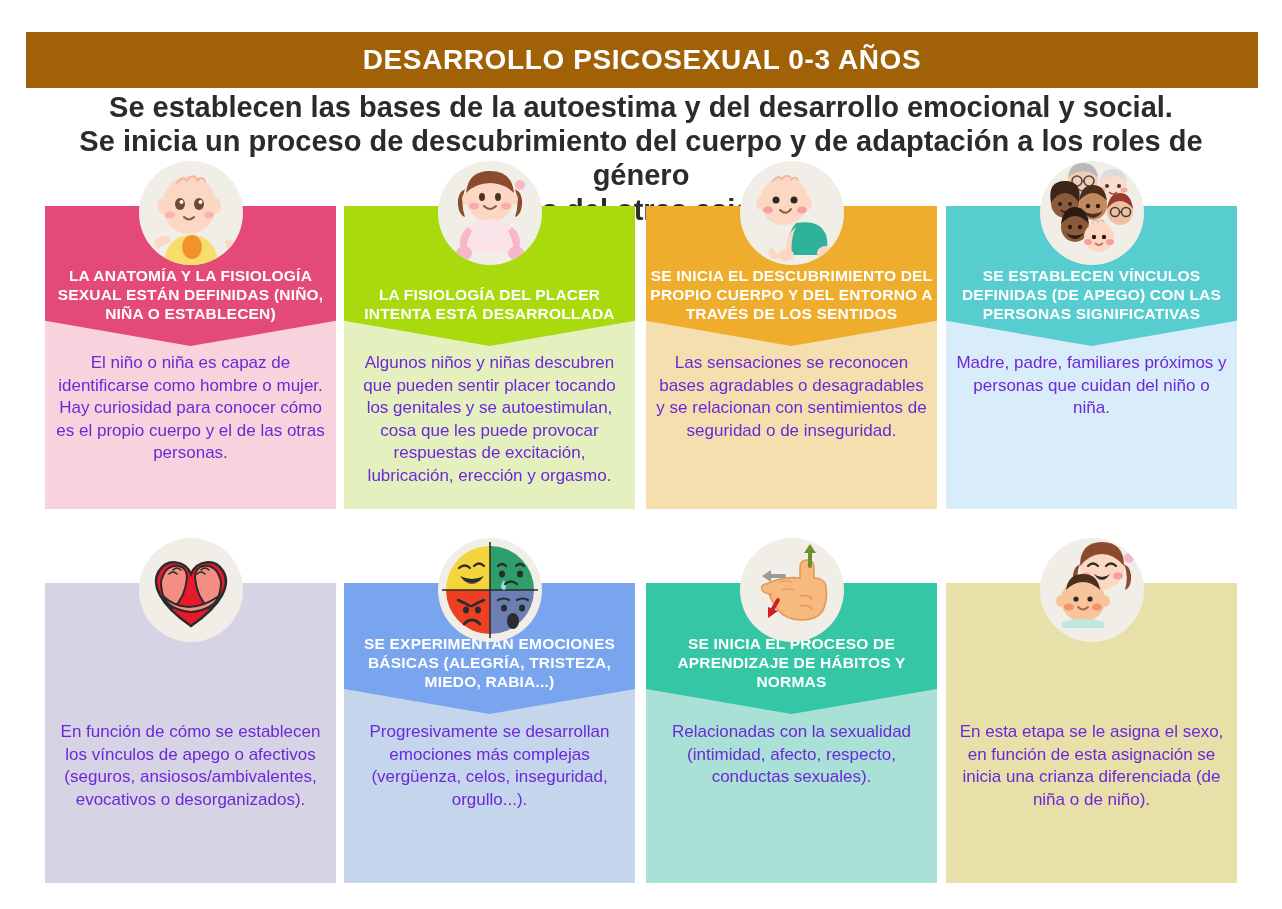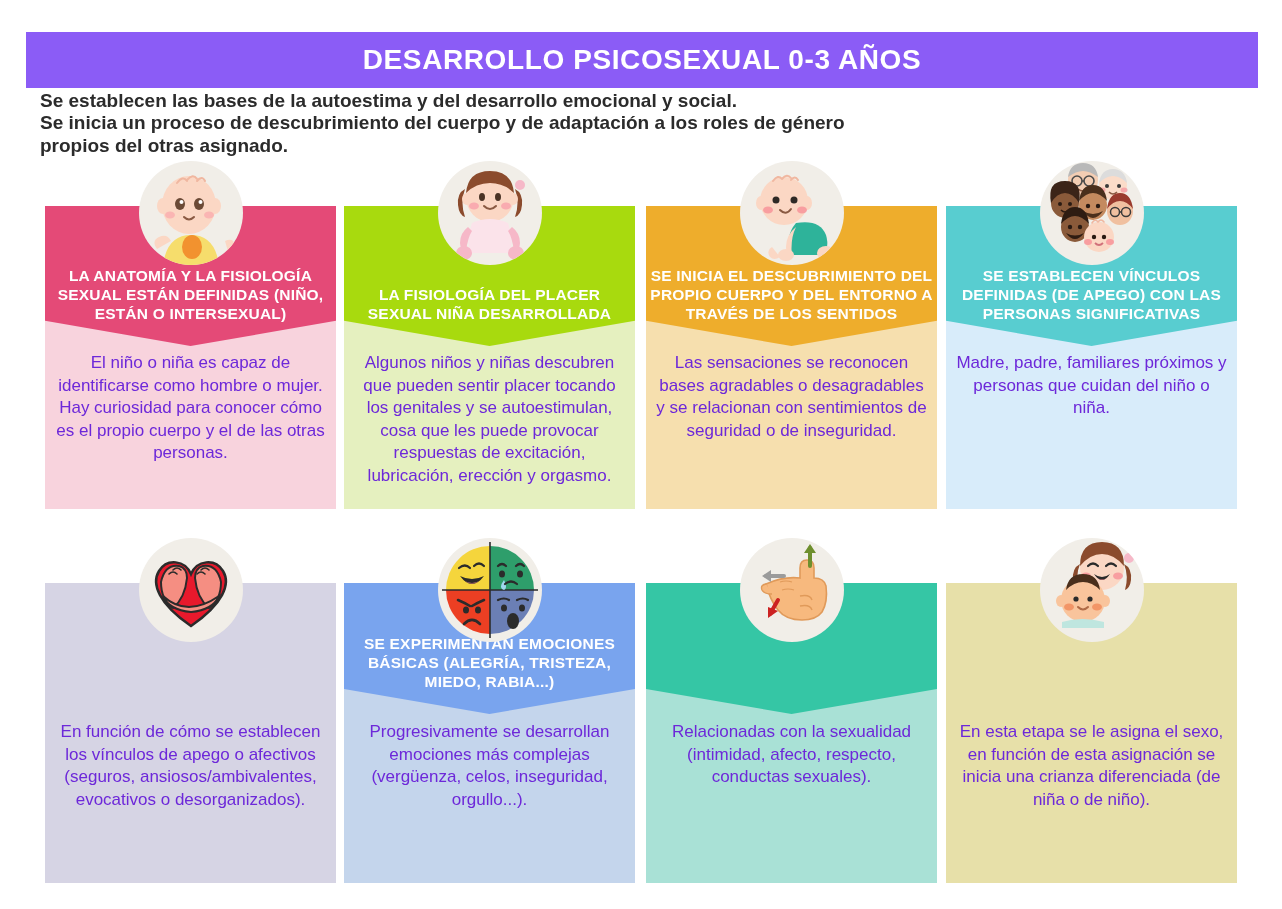--- a/index.html
+++ b/index.html
@@ -26,22 +26,23 @@
     letter-spacing:.6px;
     text-align:center;
     line-height:1;
   }
 
   
   .subtitle{
     position:absolute;
     left:40px; top:90px;
     width:1202px;
+    text-align:center;
     color:#2b2b2b;
-    font-size:19px;
+    font-size:29px;
     font-weight:bold;
     line-height:1.18;
   }
   .subtitle .line{display:block;}
 
   
   .grid{
     position:absolute;
     left:0; top:0; width:1282px; height:909px;
   }
@@ -123,37 +124,37 @@
     transform:translateX(-50%);
     top:-45px;
     overflow:hidden;
     z-index:5;
   }
   .icon-circle svg{ display:block; width:104px; height:104px; }
 </style>
 </head>
 <body>
 
-<div class="title-bar" style="background: #8b5cf6;">
+<div class="title-bar" style="background: #a16207;">
   <div class="title-text" style="color: rgb(255, 255, 255);">DESARROLLO PSICOSEXUAL 0-3 AÑOS</div>
 </div>
 
 <div class="subtitle">
   <span class="line">Se establecen las bases de la autoestima y del desarrollo emocional y social.</span>
   <span class="line">Se inicia un proceso de descubrimiento del cuerpo y de adaptación a los roles de género</span>
   <span class="line">propios del otras asignado.</span>
 </div>
 
 <div class="grid">
 
   <div class="card row1 col1">
     <div class="card-body" style="background: rgb(248, 211, 221);"></div>
     <div class="card-head">
       <div class="card-head-bg" style="background: rgb(228, 74, 119);"></div>
-      <div class="card-head-text">LA ANATOMÍA Y LA FISIOLOGÍA SEXUAL ESTÁN DEFINIDAS (NIÑO, ESTÁN O INTERSEXUAL)</div>
+      <div class="card-head-text">LA ANATOMÍA Y LA FISIOLOGÍA SEXUAL ESTÁN DEFINIDAS (NIÑO, NIÑA O ESTABLECEN)</div>
     </div>
     <div class="card-text">El niño o niña es capaz de identificarse como hombre o mujer. Hay curiosidad para conocer cómo es el propio cuerpo y el de las otras personas.</div>
     <div class="icon-circle">
       <svg viewBox="0 0 104 104">
         <ellipse cx="50" cy="44" rx="27" ry="29" fill="#fbd7c4"></ellipse>
         <path d="M38 22 q6 -8 10 -2 M48 19 q6 -7 10 -1 M58 20 q5 -6 8 0" stroke="#f0b7a0" stroke-width="2" fill="none" stroke-linecap="round"></path>
         <ellipse cx="24" cy="45" rx="6" ry="8" fill="#fbd7c4"></ellipse>
         <ellipse cx="76" cy="45" rx="6" ry="8" fill="#fbd7c4"></ellipse>
         <ellipse cx="41" cy="43" rx="5" ry="6" fill="#6b4a36"></ellipse>
         <circle cx="42.5" cy="41" r="2" fill="#fff"></circle>
@@ -167,21 +168,21 @@
         <path d="M18 88 q-6 -8 2 -12 q8 -4 12 4" fill="#fbd7c4"></path>
         <path d="M86 80 q8 -4 10 4 q2 8 -6 10" fill="#fbd7c4"></path>
       </svg>
     </div>
   </div>
 
   <div class="card row1 col2">
     <div class="card-body" style="background: rgb(229, 240, 191);"></div>
     <div class="card-head">
       <div class="card-head-bg" style="background: rgb(168, 218, 14);"></div>
-      <div class="card-head-text">LA FISIOLOGÍA DEL PLACER SEXUAL NIÑA DESARROLLADA</div>
+      <div class="card-head-text">LA FISIOLOGÍA DEL PLACER INTENTA ESTÁ DESARROLLADA</div>
     </div>
     <div class="card-text">Algunos niños y niñas descubren que pueden sentir placer tocando los genitales y se autoestimulan, cosa que les puede provocar respuestas de excitación, lubricación, erección y orgasmo.</div>
     <div class="icon-circle">
       <svg viewBox="0 0 104 104">
         <ellipse cx="52" cy="36" rx="24" ry="25" fill="#fbd7c4"></ellipse>
         <path d="M28 32 q2 -22 24 -22 q22 0 24 22 q-10 -10 -24 -10 q-14 0 -24 10z" fill="#8b4b2d"></path>
         <path d="M27 28 q-8 4 -7 16 q1 10 7 12 q-5 -14 0 -28z" fill="#8b4b2d"></path>
         <path d="M77 28 q8 4 7 16 q-1 10 -7 12 q5 -14 0 -28z" fill="#8b4b2d"></path>
         <circle cx="82" cy="24" r="5" fill="#f6b8c8"></circle>
         <ellipse cx="29" cy="38" rx="5" ry="6" fill="#fbd7c4"></ellipse>
@@ -336,20 +337,21 @@
         <ellipse cx="84" cy="70" rx="3" ry="3.5" fill="#2b2b2b"></ellipse>
         <ellipse cx="75" cy="83" rx="6" ry="8" fill="#2b2b2b"></ellipse>
       </svg>
     </div>
   </div>
 
   <div class="card row2 col3">
     <div class="card-body" style="background: rgb(169, 225, 214);"></div>
     <div class="card-head">
       <div class="card-head-bg" style="background: rgb(53, 198, 165);"></div>
+      <div class="card-head-text">SE INICIA EL PROCESO DE APRENDIZAJE DE HÁBITOS Y NORMAS</div>
     </div>
     <div class="card-text">Relacionadas con la sexualidad (intimidad, afecto, respecto, conductas sexuales).</div>
     <div class="icon-circle">
       <svg viewBox="0 0 104 104">
         <path d="M26 46 q18 -8 34 -6 l0 -10 q0 -8 7 -8 q7 0 7 8 l0 10 q10 0 12 8 q2 16 -4 26 q-6 8 -20 8 q-16 0 -24 -10 q-8 -10 -12 -26z" fill="#f7b97e" stroke="#e09a5a" stroke-width="1.6"></path>
         <path d="M26 46 q-6 1 -4 6 q2 4 10 4" fill="#f7b97e" stroke="#e09a5a" stroke-width="1.4"></path>
         <path d="M60 58 q10 -2 12 4 M60 68 q10 -2 12 4" stroke="#e09a5a" stroke-width="1.4" fill="none"></path>
         <path d="M40 44 q6 -2 12 0 M42 52 q6 -2 12 0" stroke="#e09a5a" stroke-width="1.2" fill="none"></path>
 
         <path d="M70 28 l0 -18" stroke="#6e8f2e" stroke-width="4" stroke-linecap="round"></path>

